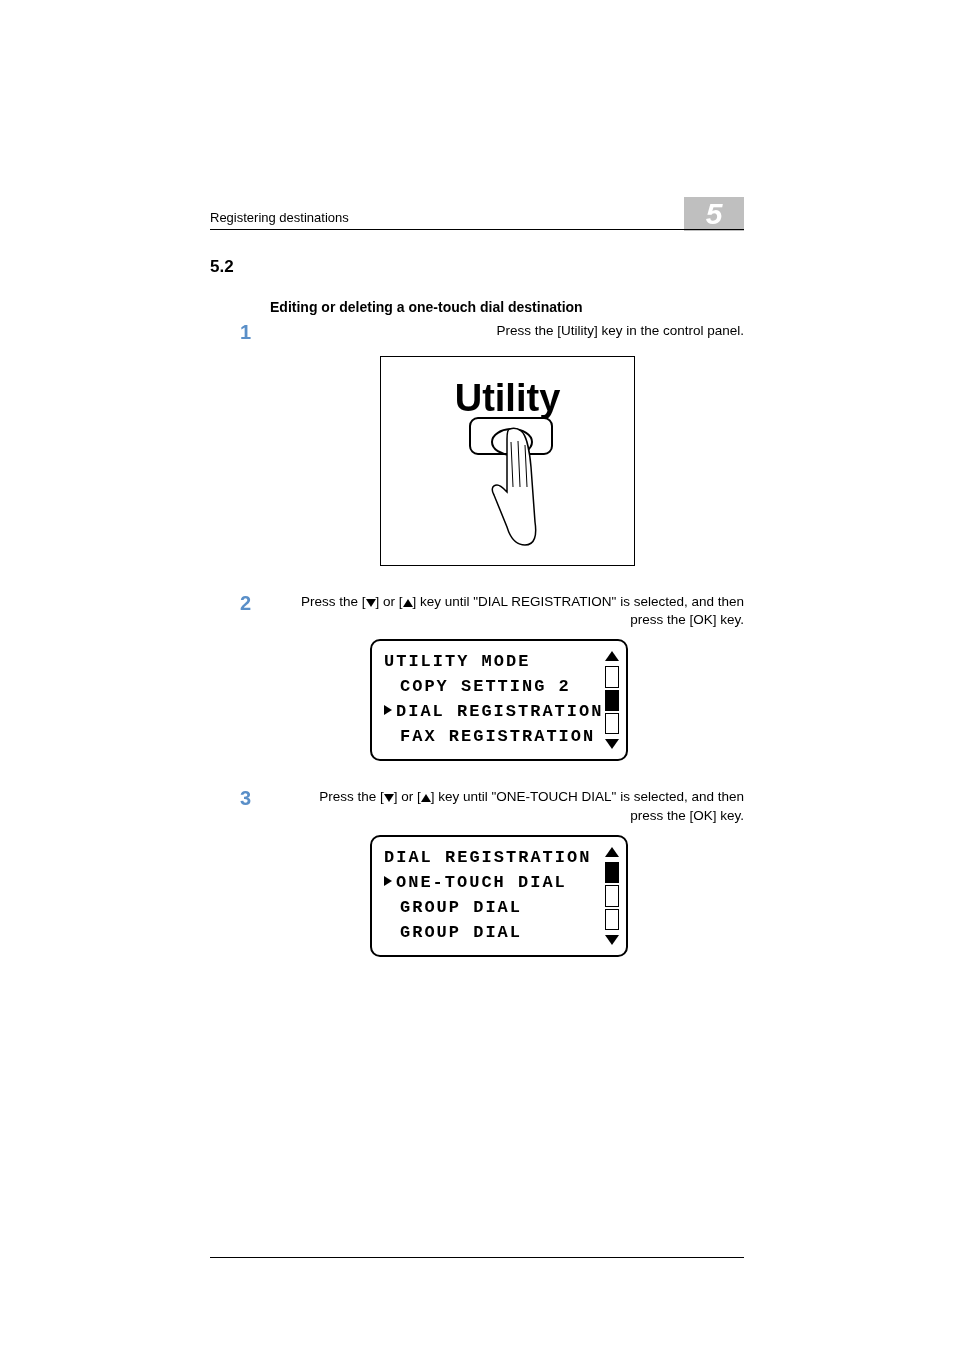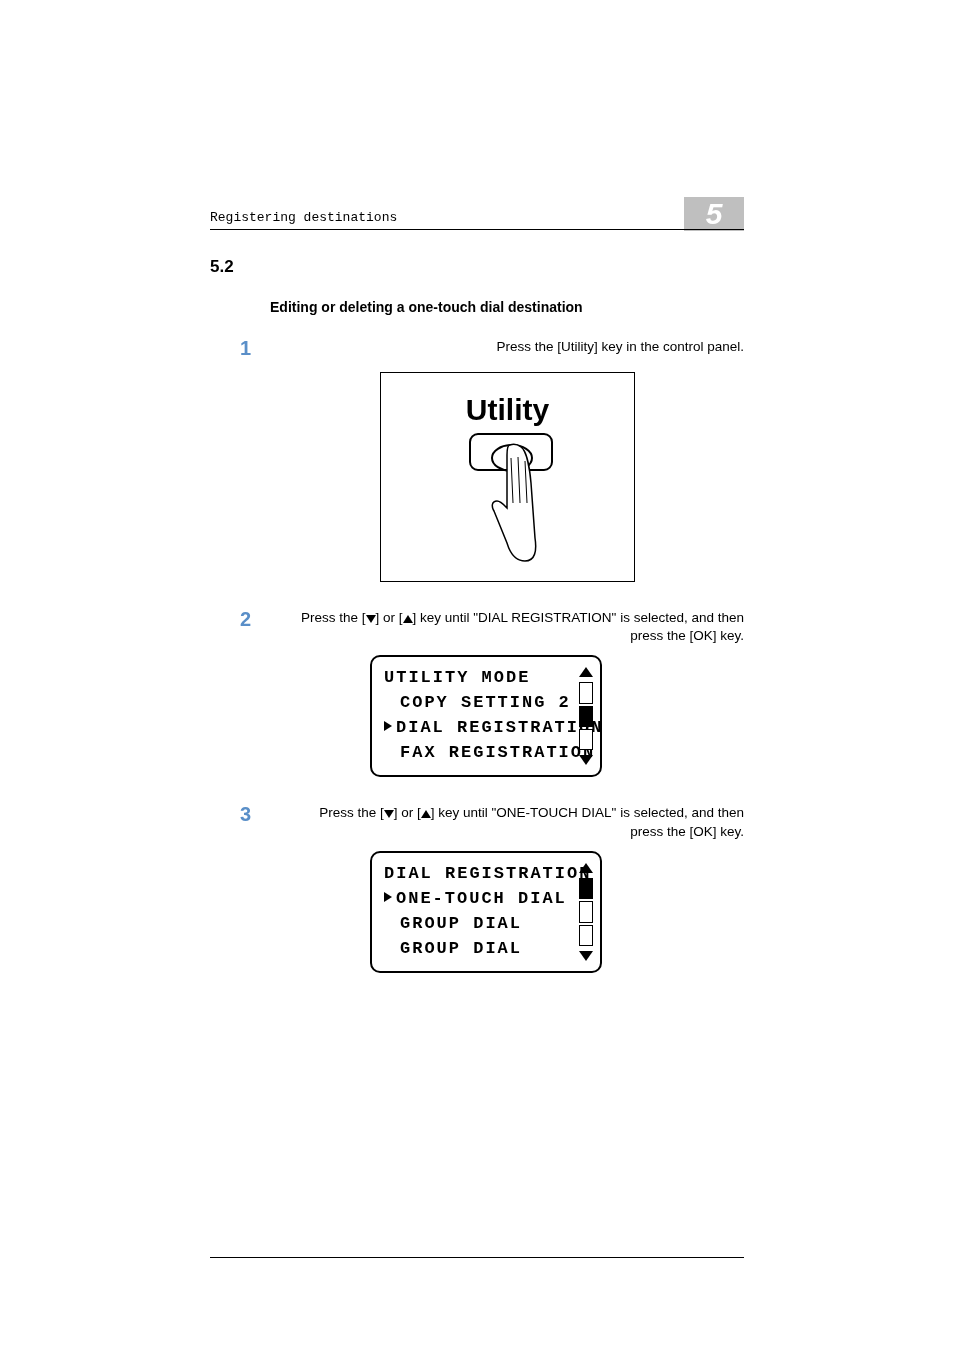--- a/index.html
+++ b/index.html
@@ -21,21 +21,20 @@
   .running-head {
     position: absolute;
     top: 210px;
     left: 210px;
     right: 210px;
     display: flex;
     align-items: flex-end;
     justify-content: space-between;
     border-bottom: 1.5px solid #000;
     padding-bottom: 4px;
-    font-family: Liberation Mono, monospace;
   }
   .running-head .rh-text {
     font-size: 13px;
   }
   .chapter-badge {
     position: absolute;
     right: 210px;
     top: 197px;
     background: #bfbfbf;
     color: #fff;
@@ -61,21 +60,21 @@
     min-width: 35px;
   }
   .section-title {
     font-weight: bold;
     font-size: 17px;
   }
   .subheading {
     margin-left: 60px;
     font-weight: bold;
     font-size: 14px;
-    margin-bottom: 20px;
+    margin-bottom: 4px;
   }
   .step {
     display: flex;
     gap: 25px;
     margin-left: 30px;
     margin-bottom: 10px;
     font-size: 13.5px;
     line-height: 1.35;
   }
   .step-num {
@@ -96,41 +95,41 @@
     height: 210px;
     border: 1px solid #000;
     box-sizing: border-box;
   }
   .utility-label-text {
     position: absolute;
     top: 20px;
     left: 0;
     width: 100%;
     text-align: center;
-    font-size: 30px;
+    font-size: 38px;
     font-weight: bold;
   }
   .utility-key {
     position: absolute;
     top: 60px;
     left: 88px;
     width: 80px;
     height: 34px;
     border: 2px solid #000;
     border-radius: 9px;
   }
   .hand {
     position: absolute;
     top: 70px;
     left: 96px;
   }
   .lcd {
     position: relative;
     margin: 8px 0 24px 160px;
-    width: 232px;
+    width: 258px;
     height: 122px;
     border: 2px solid #000;
     border-radius: 10px;
     box-sizing: border-box;
     padding: 8px 8px 8px 12px;
     font-family: "Courier New", monospace;
     font-weight: bold;
     letter-spacing: 2px;
   }
   .lcd .line {

